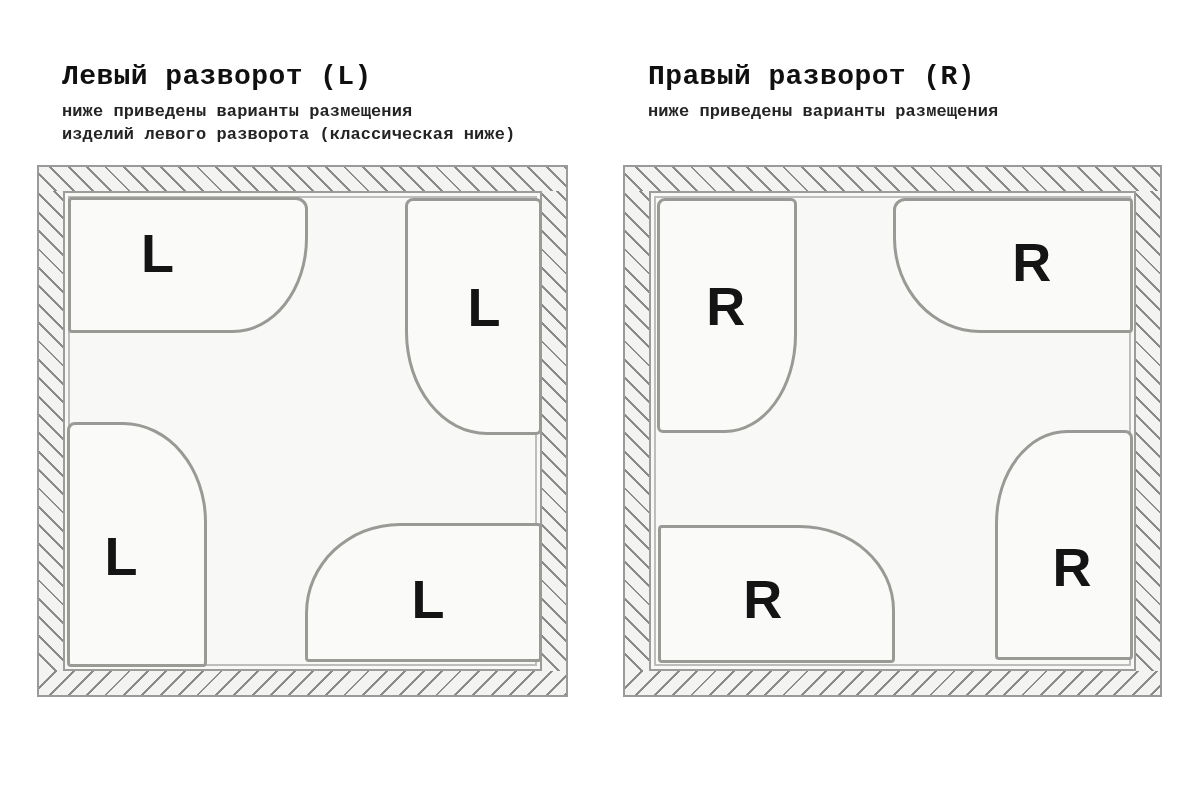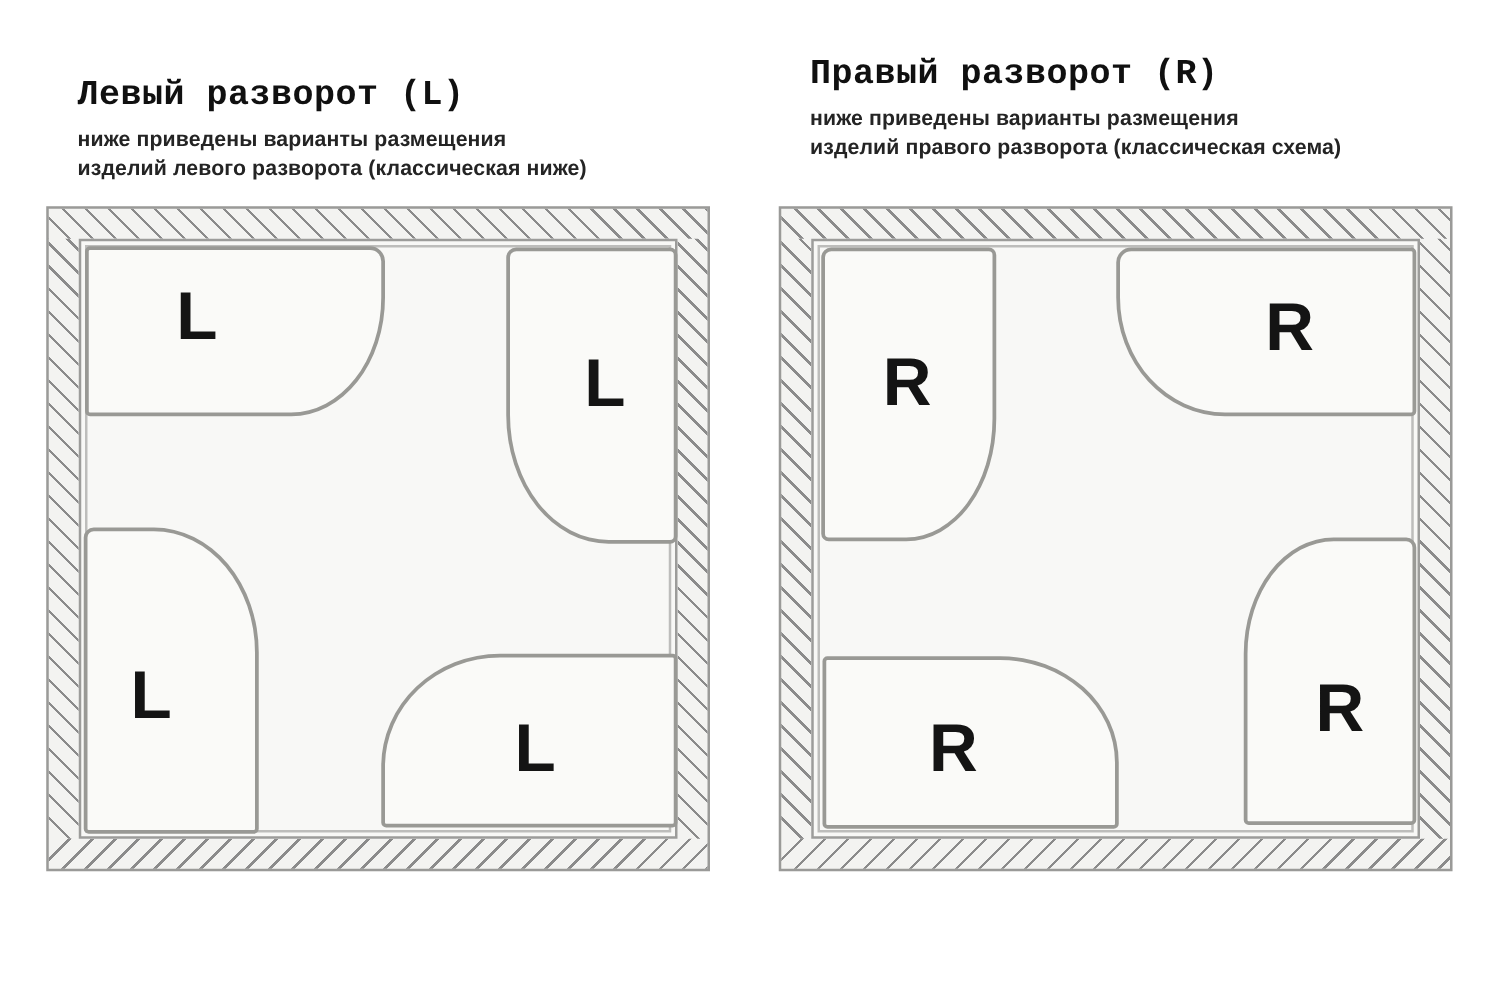--- a/index.html
+++ b/index.html
@@ -7,21 +7,21 @@
     position:relative; width:1200px; height:800px; background:#ffffff;
     font-family:"Liberation Sans", sans-serif; overflow:hidden;
   }
   .panel-header { position:absolute; }
   .panel-title {
     font-size:28px; font-weight:bold; color:#101010; letter-spacing:0.4px;
     line-height:1.1; white-space:nowrap;font-family:Liberation Mono, monospace;
   }
   .panel-subtitle {
     margin-top:7px; font-size:17px; font-weight:bold; color:#242424;
-    line-height:23px; letter-spacing:0.1px; white-space:nowrap;
+    line-height:23px; letter-spacing:0.1px; white-space:nowrap;font-family:Liberation Mono, monospace;
   }
   
   .room {
     position:absolute; box-sizing:border-box;
     border:2px solid #9a9a98; background:#f3f3f1;
   }
   .wall { position:absolute; }
   .hatch-a { background-image:repeating-linear-gradient(45deg,  rgba(0,0,0,0) 0px, rgba(0,0,0,0) 11px, #8b8b8b 11px, #8b8b8b 13px); }
   .hatch-b { background-image:repeating-linear-gradient(135deg, rgba(0,0,0,0) 0px, rgba(0,0,0,0) 11px, #8b8b8b 11px, #8b8b8b 13px); }
   .wall-top    { left:0; right:0; top:0; height:24px; }
@@ -51,25 +51,24 @@
 <div class="canvas">
 
   <div class="panel-header" style="left:62px; top:62px;">
     <div class="panel-title">Левый разворот (L)</div>
     <div class="panel-subtitle">
       <div>ниже приведены варианты размещения</div>
       <div>изделий левого разворота (классическая ниже)</div>
     </div>
   </div>
 
-  <div class="panel-header" style="left:648px; top:45px;">
+  <div class="panel-header" style="left:648px; top:62px;">
     <div class="panel-title">Правый разворот (R)</div>
     <div class="panel-subtitle">
       <div>ниже приведены варианты размещения</div>
-      <div>изделий правого разворота (классическая схема)</div>
     </div>
   </div>
 
   <div class="room" style="left:37px; top:165px; width:531px; height:532px;">
     <div class="wall wall-top hatch-a"></div>
     <div class="wall wall-bottom hatch-b"></div>
     <div class="wall wall-left hatch-a"></div>
     <div class="wall wall-right hatch-a"></div>
     <div class="floor">
       <div class="floor-line"></div>

